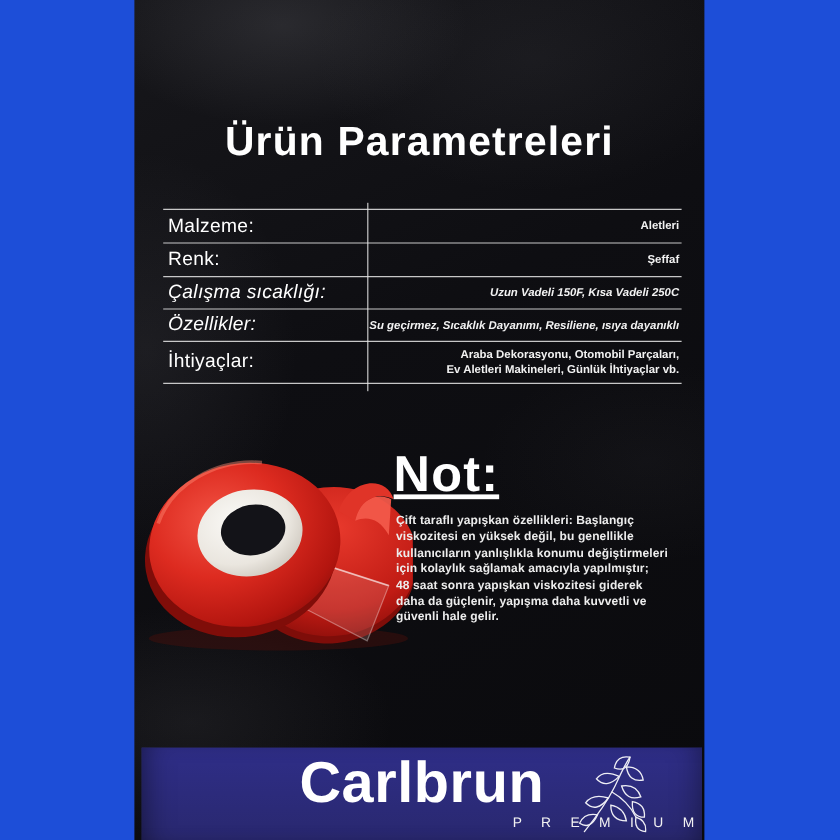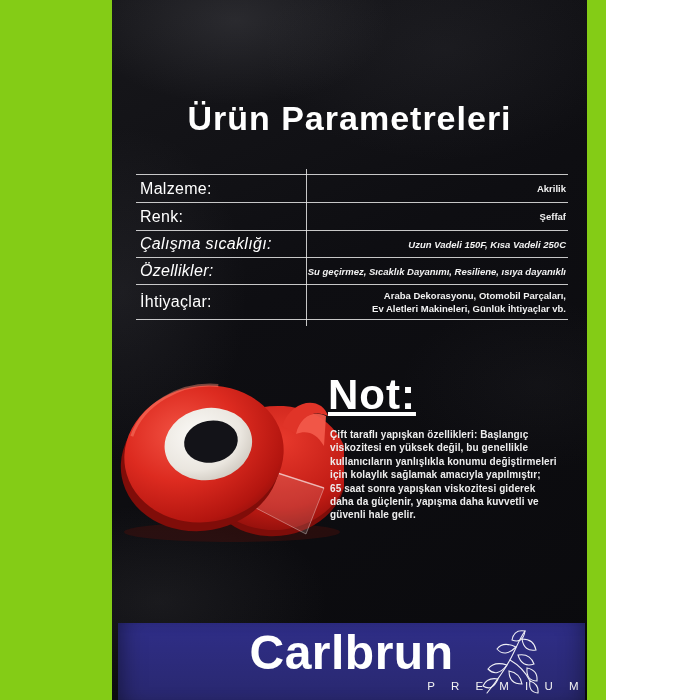--- a/index.html
+++ b/index.html
@@ -1,17 +1,17 @@
 <!DOCTYPE html>
 <html><head>
 <meta charset="utf-8">
 <style>
   html,body{margin:0;padding:0;}
   body{width:700px;height:700px;background:#ffffff;font-family:"Liberation Sans",sans-serif;}
-  .canvas{position:relative;width:606px;height:700px;background:#84cc16;overflow:hidden;}
+  .canvas{position:relative;width:700px;height:700px;background:#1d4ed8;overflow:hidden;}
 
   .poster{
     position:absolute;left:112px;top:0;width:475px;height:700px;
     background:
       radial-gradient(220px 120px at 26% 3%, rgba(125,125,132,0.20), transparent 70%),
       radial-gradient(260px 160px at 70% 7%, rgba(110,110,118,0.10), transparent 70%),
       radial-gradient(180px 240px at 2% 42%, rgba(120,120,128,0.13), transparent 70%),
       radial-gradient(240px 140px at 10% 86%, rgba(125,125,130,0.12), transparent 70%),
       radial-gradient(200px 120px at 90% 55%, rgba(100,100,108,0.07), transparent 70%),
       linear-gradient(155deg, #17171b 0%, #0e0e12 40%, #0a0a0d 100%);
@@ -71,21 +71,21 @@
 <div class="canvas">
   <div class="poster">
 
     <div class="title">Ürün Parametreleri</div>
 
     <div class="param-table">
       <div class="vline"></div>
 
       <div class="trow r27">
         <span class="tlabel">Malzeme:</span>
-        <span class="tvalue">Akrilik</span>
+        <span class="tvalue">Aletleri</span>
       </div>
       <div class="trow r27">
         <span class="tlabel">Renk:</span>
         <span class="tvalue">Şeffaf</span>
       </div>
       <div class="trow r26">
         <span class="tlabel">Çalışma sıcaklığı:</span>
         <span class="tvalue">Uzun Vadeli 150F, Kısa Vadeli 250C</span>
       </div>
       <div class="trow r26">
@@ -137,21 +137,21 @@
           <path d="M22,42 A 78,66 0 0 1 116,7" stroke="#ff8a74" stroke-opacity="0.45" stroke-width="3" fill="none"></path>
         </g>
       </svg>
     </div>
 
     <div class="note-heading">Not:</div>
     <div class="note-body">Çift taraflı yapışkan özellikleri: Başlangıç
 viskozitesi en yüksek değil, bu genellikle
 kullanıcıların yanlışlıkla konumu değiştirmeleri
 için kolaylık sağlamak amacıyla yapılmıştır;
-65 saat sonra yapışkan viskozitesi giderek
+48 saat sonra yapışkan viskozitesi giderek
 daha da güçlenir, yapışma daha kuvvetli ve
 güvenli hale gelir.</div>
 
     <div class="footer">
       <div class="brand">Carlbrun</div>
       <div class="tagline">P R E M I U M</div>
       <div class="branch-icon">
         <svg viewBox="0 0 62 71" width="62" height="71">
           <g fill="none" stroke="#ffffff" stroke-width="1.1" opacity="0.92" stroke-linecap="round">
             <path d="M10,67 C18,57 28,44 35,30 C39,22 43,12 48,5"></path>

